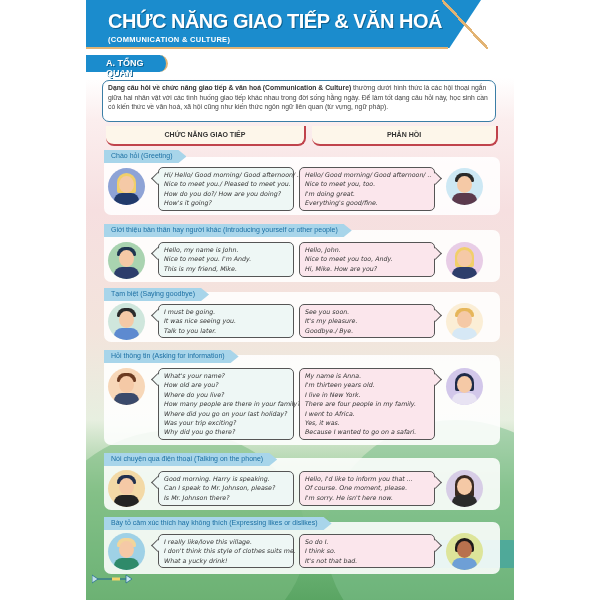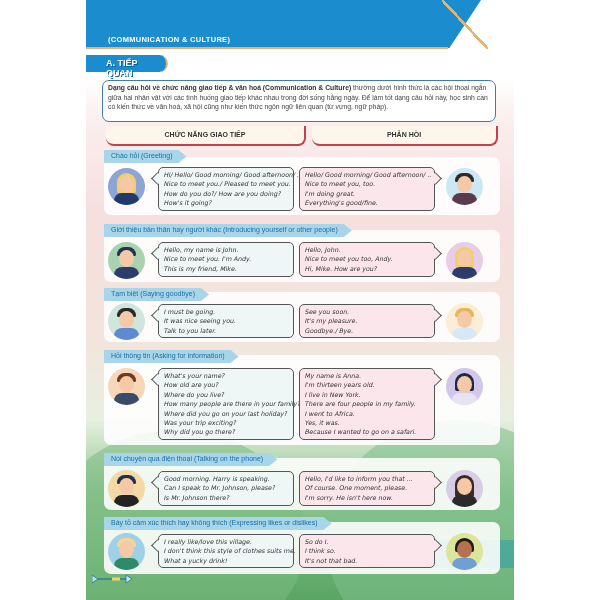--- a/index.html
+++ b/index.html
@@ -98,23 +98,24 @@
 <body>
 
 <div class="page">
   <div class="hill1"></div>
   <div class="hill2"></div>
   <div class="lake"></div>
 
   <div class="banner"></div>
   <div class="banner-line"></div>
   <div class="banner-edge"></div>
+  <div class="title">CHỨC NĂNG GIAO TIẾP &amp; VĂN HOÁ</div>
   <div class="subtitle">(COMMUNICATION &amp; CULTURE)</div>
 
-  <div class="section-tab">A. TIẾP QUAN</div>
+  <div class="section-tab">A. TỔNG QUAN</div>
 
   <div class="intro">
     <b>Dạng câu hỏi về chức năng giao tiếp &amp; văn hoá (Communication &amp; Culture)</b><span> thường dưới hình thức là các hội thoại ngắn giữa hai nhân vật với các tình huống giao tiếp khác nhau trong đời sống hằng ngày. Để làm tốt dạng câu hỏi này, học sinh cần có kiến thức về văn hoá, xã hội cũng như kiến thức ngôn ngữ liên quan (từ vựng, ngữ pháp).</span>
   </div>
 
   <div class="col-head left">CHỨC NĂNG GIAO TIẾP</div>
   <div class="col-head right">PHẢN HỒI</div>
 
   <div class="sec-card" style="top:157px;height:58px;"></div>
   <div class="sec-label" style="top:150px;">Chào hỏi (Greeting)</div>

